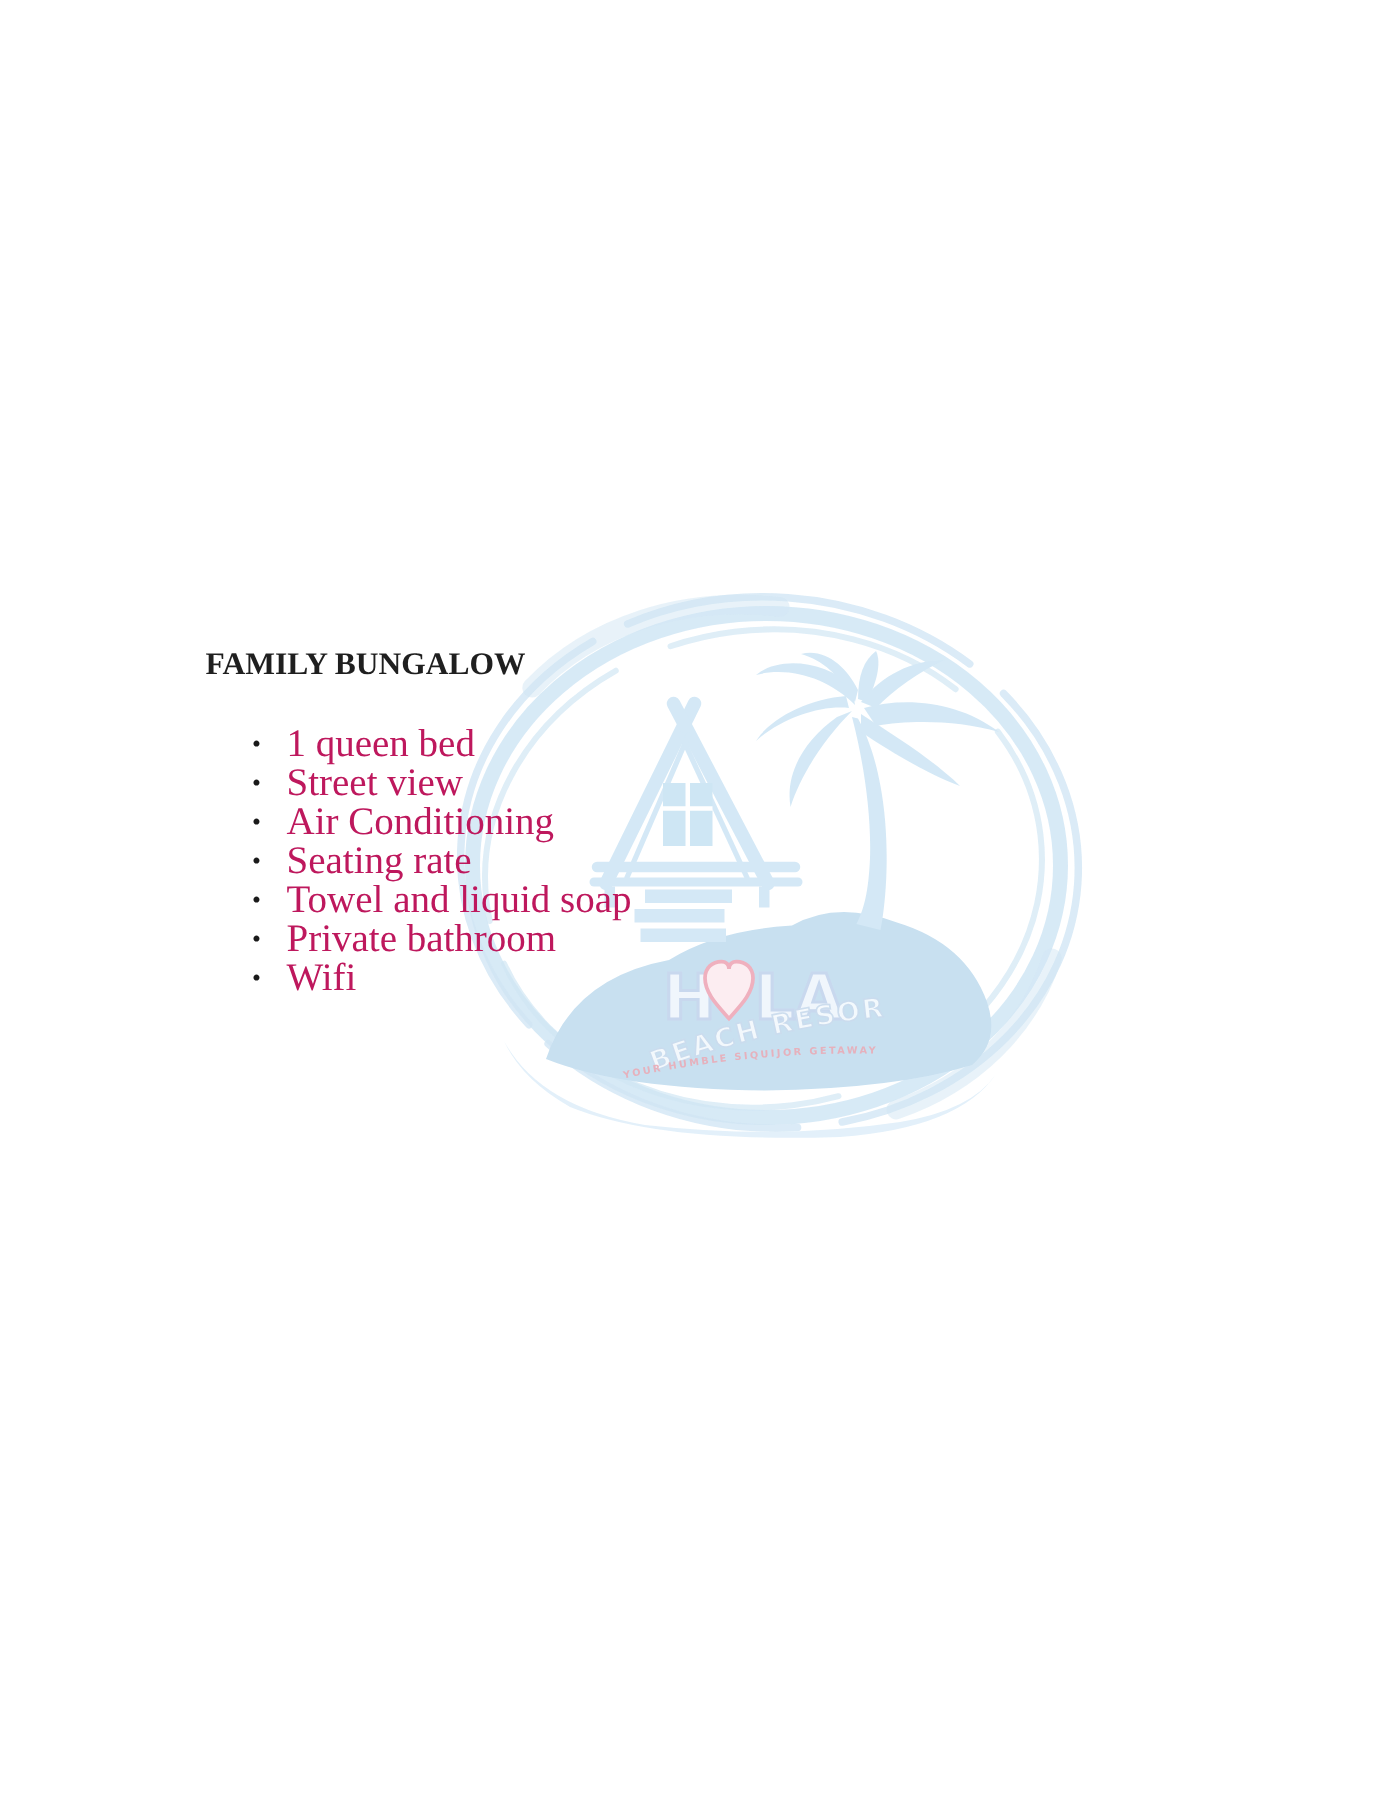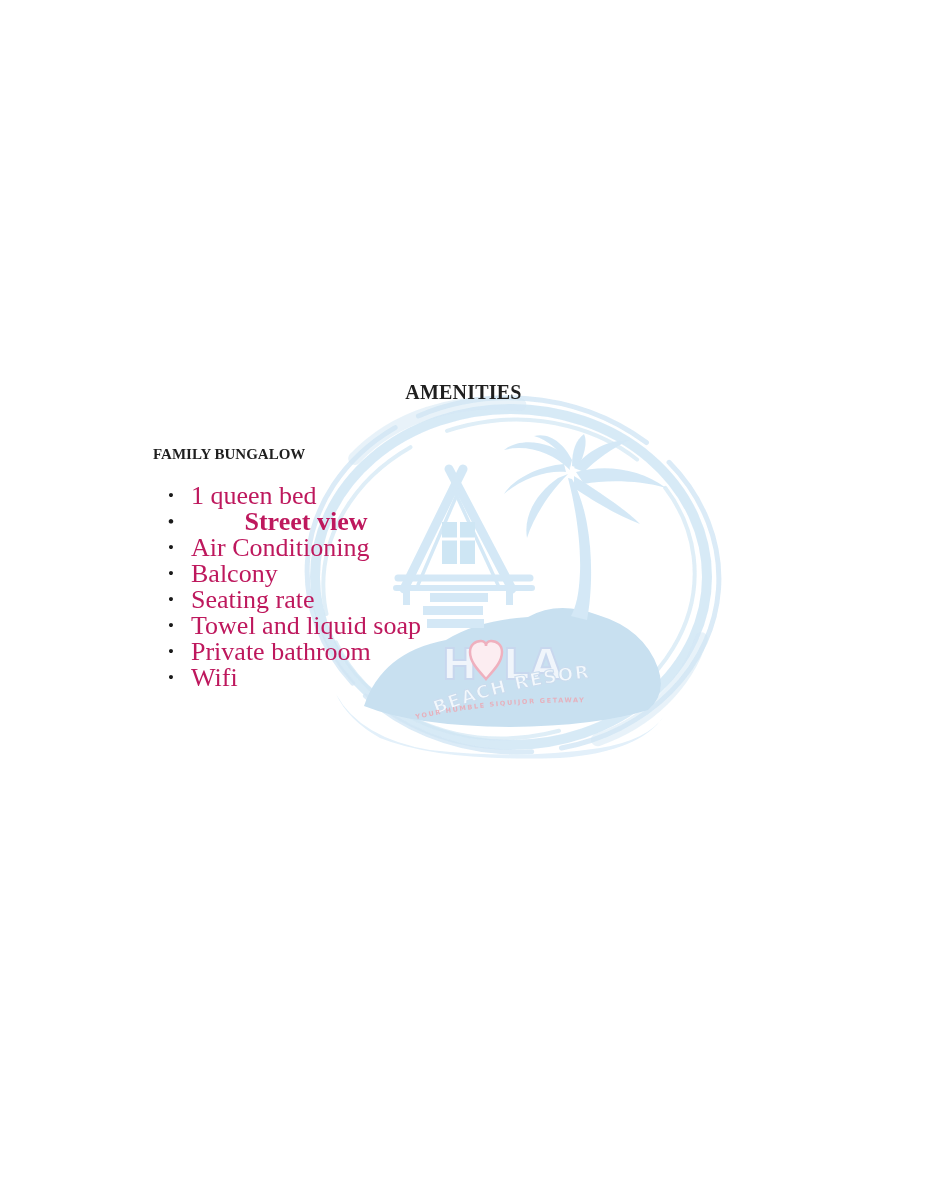--- a/index.html
+++ b/index.html
@@ -20,26 +20,26 @@
                 fill:#f3f7fc; stroke:#c7d6ee; stroke-width:2px; opacity:.95; }
   .sub-text   { font-family:"DejaVu Sans", sans-serif; font-weight:bold; font-size:18px;
                 letter-spacing:1.5px; fill:#f6fafd; stroke:#c9dbee; stroke-width:1.1px; opacity:.95; }
   .tag-text   { font-family:"DejaVu Sans", sans-serif; font-weight:bold; font-size:6.5px;
                 letter-spacing:1.6px; fill:#e9a9b5; opacity:.9; }
   .heart      { fill:#fcedf1; stroke:#efadbc; stroke-width:2.5px; }
 
   
   .doc-title { position:absolute; top:381px; left:0; width:100%; text-align:center; margin:0;
                font-size:20px; font-weight:bold; color:#1f1f1f; letter-spacing:.2px; z-index:1; }
-  .section-heading { position:absolute; top:430px; left:137px; margin:16px;
-               font-size:15px; font-weight:bold; color:#1f1f1f; z-index:1; }
+  .section-heading { position:absolute; top:430px; left:137px; margin:0;
+               font-size:21px; font-weight:bold; color:#1f1f1f; z-index:1; }
   .amenities { position:absolute; top:483px; left:167px; margin:0; padding:0; list-style:none; z-index:1; }
   .amenities li { position:relative; padding-left:24px; font-size:26px; line-height:26px; color:#be185d; }
   .amenities li::before { content:"•"; position:absolute; left:1px; top:0; font-size:17px; color:#1a1a1a; }
-  .amenities li.bold { font-weight:bold;text-align:center; }
+  .amenities li.bold { font-weight:normal; }
 </style>
 </head>
 <body>
 
 <div class="page">
 
   <svg class="watermark" viewBox="280 373 470 400" xmlns="http://www.w3.org/2000/svg">
 
     <g>
       <ellipse class="ring" cx="511" cy="577" rx="196" ry="168" stroke-width="10" opacity="0.85"></ellipse>
@@ -90,27 +90,25 @@
         <textPath href="#arcBR">BEACH RESORT</textPath>
       </text>
 
       <path id="arcTag" d="M 416 719 Q 508 699 602 703" fill="none"></path>
       <text class="tag-text">
         <textPath href="#arcTag">YOUR HUMBLE SIQUIJOR GETAWAY</textPath>
       </text>
     </g>
   </svg>
 
-  <h1 class="doc-title">AMENITIES</h1>
   <h2 class="section-heading">FAMILY BUNGALOW</h2>
 
   <ul class="amenities">
     <li>1 queen bed</li>
     <li class="bold">Street view</li>
     <li>Air Conditioning</li>
-    <li>Balcony</li>
     <li>Seating rate</li>
     <li>Towel and liquid soap</li>
     <li>Private bathroom</li>
     <li>Wifi</li>
   </ul>
 
 </div>
 
 </body></html>

